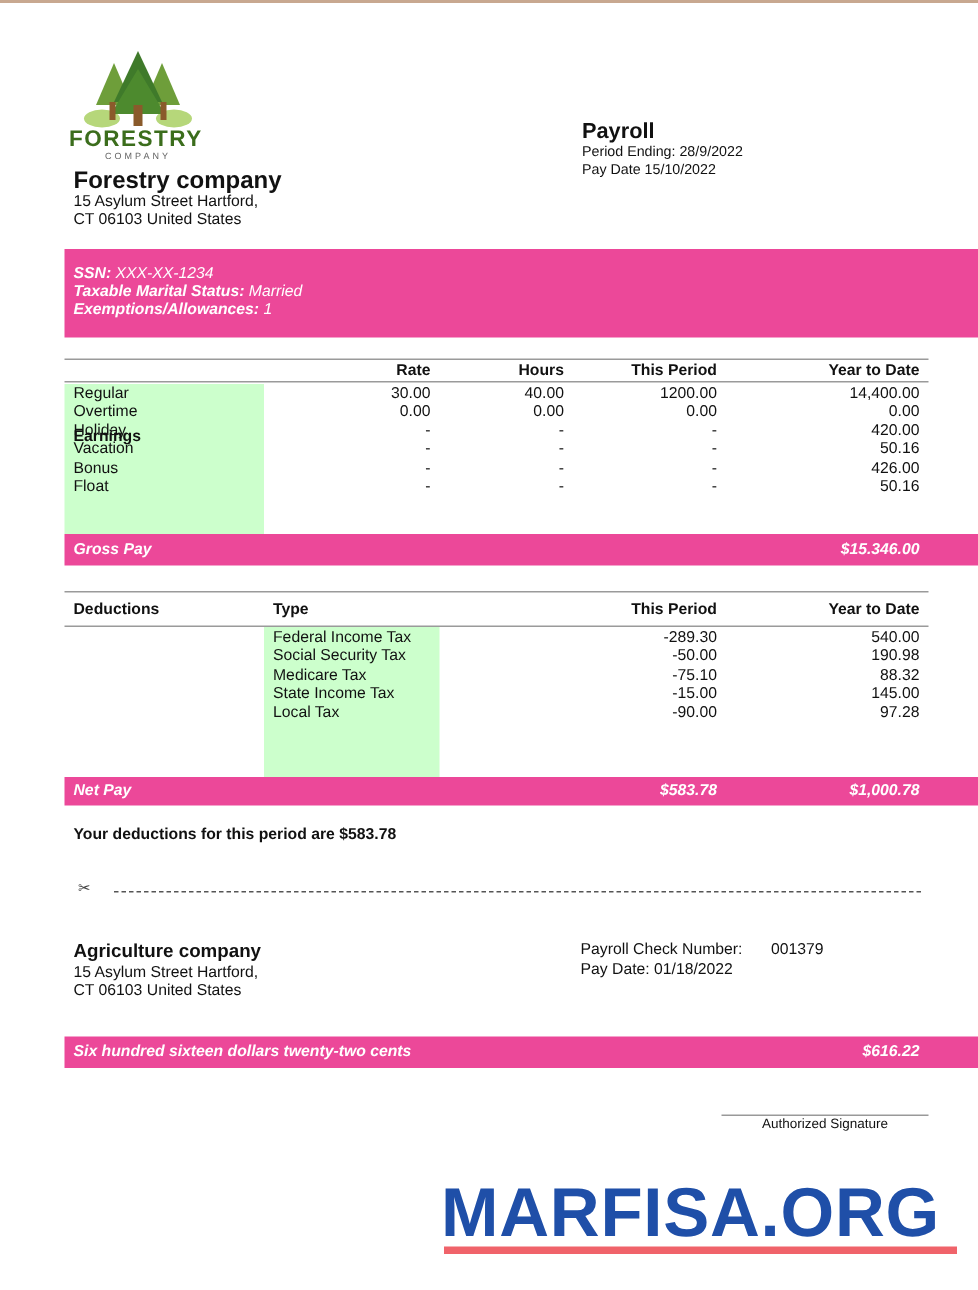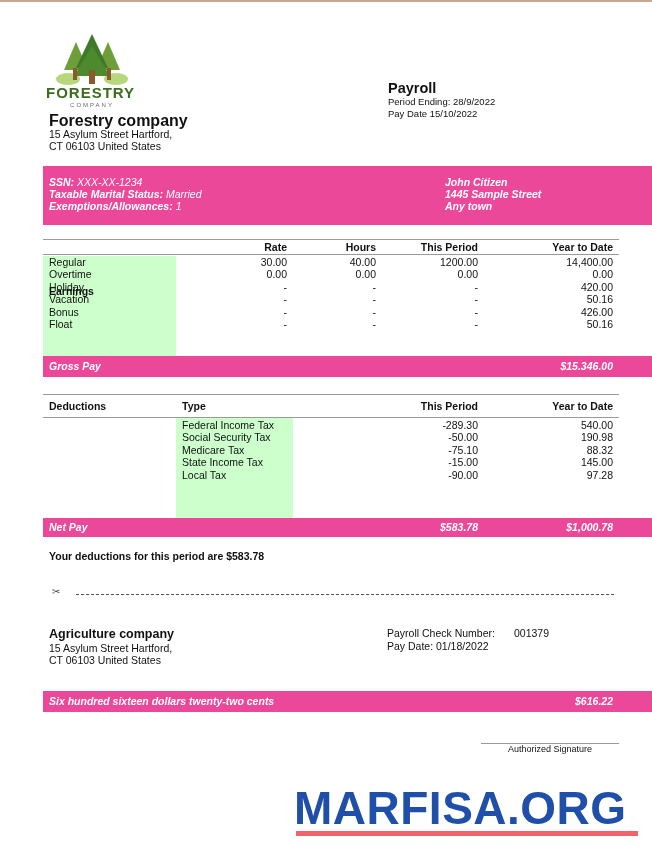--- a/index.html
+++ b/index.html
@@ -89,25 +89,20 @@
   <div>Period Ending: 28/9/2022</div>
   <div>Pay Date 15/10/2022</div>
 </div>
 
 <div class="band info-band">
   <div class="info-left">
     <div><b>SSN:</b> <span>XXX-XX-1234</span></div>
     <div><b>Taxable Marital Status:</b> <span>Married</span></div>
     <div><b>Exemptions/Allowances:</b> <span>1</span></div>
   </div>
-  <div class="info-right">
-    <div>John Citizen</div>
-    <div>1445 Sample Street</div>
-    <div>Any town</div>
-  </div>
 </div>
 
 <div class="shade" style="left:43px; top:256px; width:133px; height:100px;"></div>
 <div class="hdr-rule" style="top:239px;"></div>
 <div class="hdr" style="left:49px; top:241px;margin-top:44px;">Earnings</div>
 <div class="hdr r" style="left:187px; width:100px; top:241px;">Rate</div>
 <div class="hdr r" style="left:276px; width:100px; top:241px;">Hours</div>
 <div class="hdr r" style="left:358px; width:120px; top:241px;">This Period</div>
 <div class="hdr r" style="left:493px; width:120px; top:241px;">Year to Date</div>
 <div class="hdr-rule" style="top:254px;"></div>

